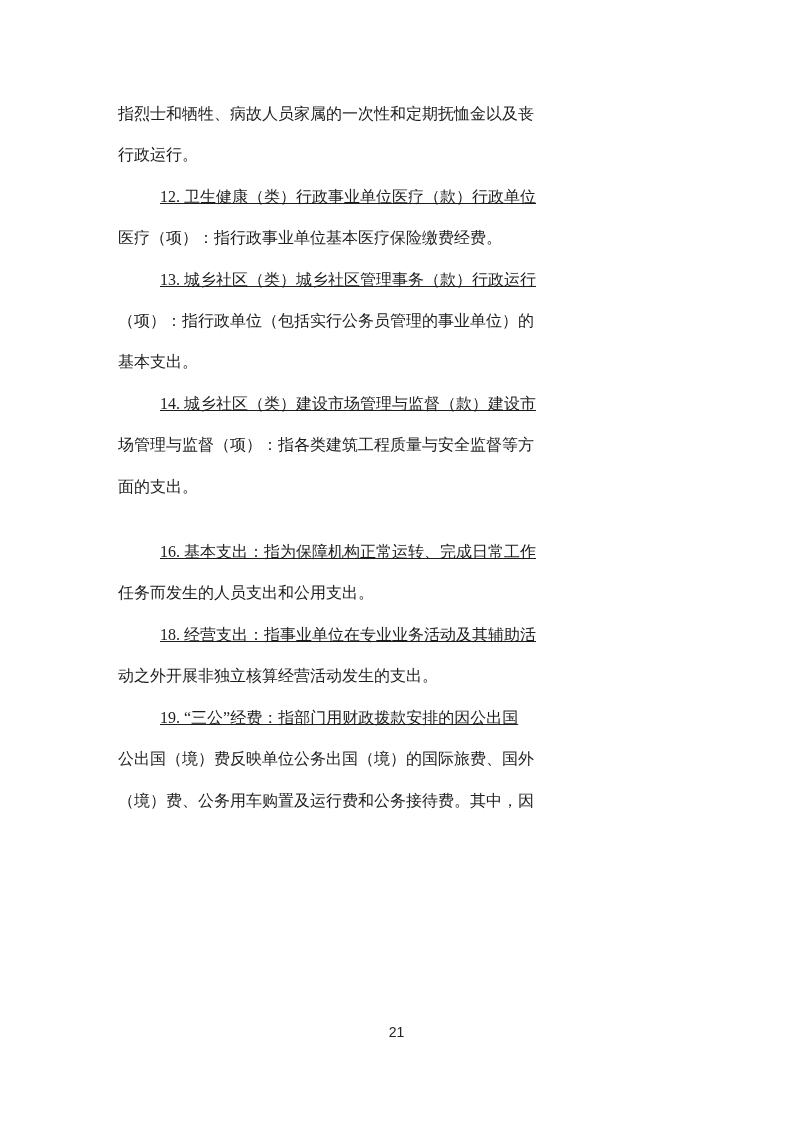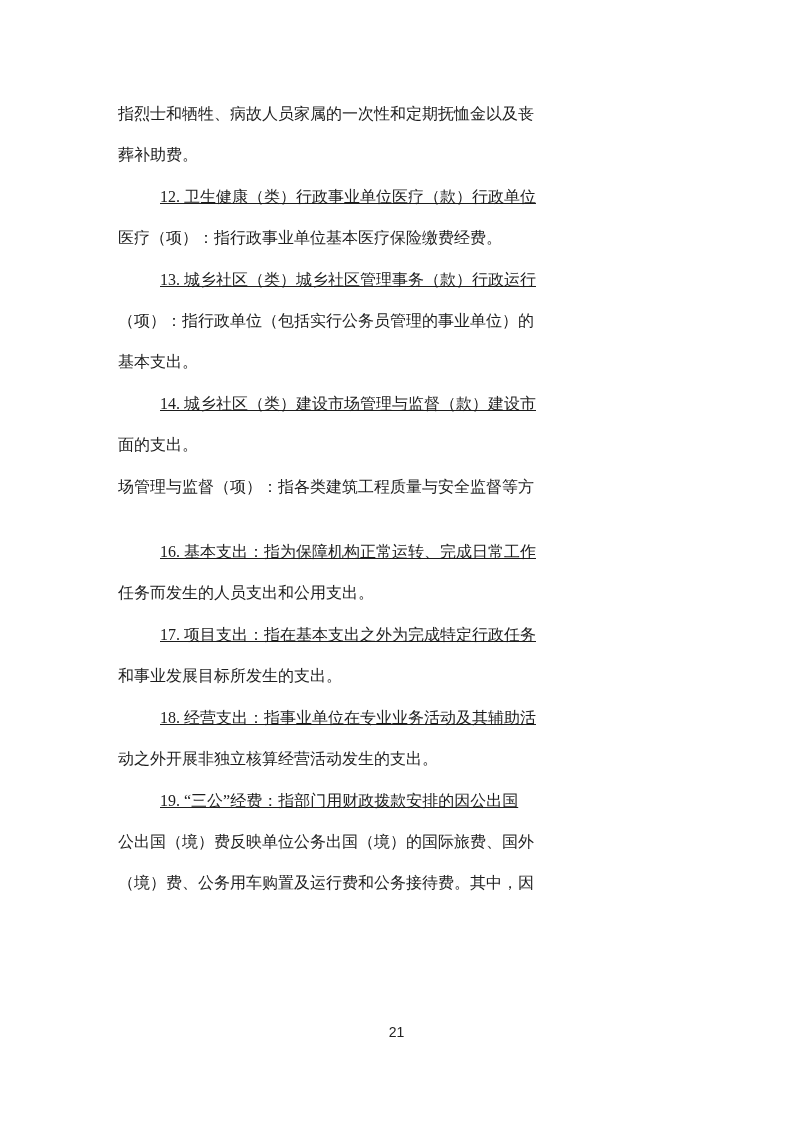--- a/index.html
+++ b/index.html
@@ -34,43 +34,39 @@
     color:#222222;
   }
 </style>
 </head>
 <body>
 
 <div class="page">
   <div class="content" id="content">
       <div class="paragraph">
         <div class="line fill" style="letter-spacing: 0px; text-align-last: auto;">指烈士和牺牲、病故人员家属的一次性和定期抚恤金以及丧</div>
-        <div class="line">葬补助费。</div>
+        <div class="line">行政运行。</div>
       </div>
       <div class="paragraph">
         <div class="line indent fill" style="letter-spacing: 0px; text-align-last: auto;">12. 卫生健康（类）行政事业单位医疗（款）行政单位</div>
         <div class="line">医疗（项）：指行政事业单位基本医疗保险缴费经费。</div>
       </div>
       <div class="paragraph">
         <div class="line indent fill" style="letter-spacing: 0px; text-align-last: auto;">13. 城乡社区（类）城乡社区管理事务（款）行政运行</div>
         <div class="line fill" style="letter-spacing: 0px; text-align-last: auto;">（项）：指行政单位（包括实行公务员管理的事业单位）的</div>
         <div class="line">基本支出。</div>
       </div>
       <div class="paragraph">
         <div class="line indent fill" style="letter-spacing: 0px; text-align-last: auto;">14. 城乡社区（类）建设市场管理与监督（款）建设市</div>
+        <div class="line fill" style="letter-spacing: 0px; text-align-last: auto;">场管理与监督（项）：指各类建筑工程质量与安全监督等方</div>
         <div class="line">面的支出。</div>
-        <div class="line fill" style="letter-spacing: 0px; text-align-last: auto;">场管理与监督（项）：指各类建筑工程质量与安全监督等方</div>
       </div>
       <div class="paragraph">
         <div class="line indent fill" style="letter-spacing: 0px; text-align-last: auto; margin-top: 24px;">16. 基本支出：指为保障机构正常运转、完成日常工作</div>
         <div class="line">任务而发生的人员支出和公用支出。</div>
-      </div>
-      <div class="paragraph">
-        <div class="line indent fill" style="letter-spacing: 0px; text-align-last: auto;">17. 项目支出：指在基本支出之外为完成特定行政任务</div>
-        <div class="line">和事业发展目标所发生的支出。</div>
       </div>
       <div class="paragraph">
         <div class="line indent fill" style="letter-spacing: 0px; text-align-last: auto;">18. 经营支出：指事业单位在专业业务活动及其辅助活</div>
         <div class="line">动之外开展非独立核算经营活动发生的支出。</div>
       </div>
       <div class="paragraph">
         <div class="line indent fill" style="letter-spacing: 0px; text-align-last: auto;">19. “三公”经费：指部门用财政拨款安排的因公出国</div>
         <div class="line fill" style="letter-spacing: 0px; text-align-last: auto;">公出国（境）费反映单位公务出国（境）的国际旅费、国外</div>
         <div class="line fill" style="letter-spacing: 0px; text-align-last: auto;">（境）费、公务用车购置及运行费和公务接待费。其中，因</div>
       </div>

